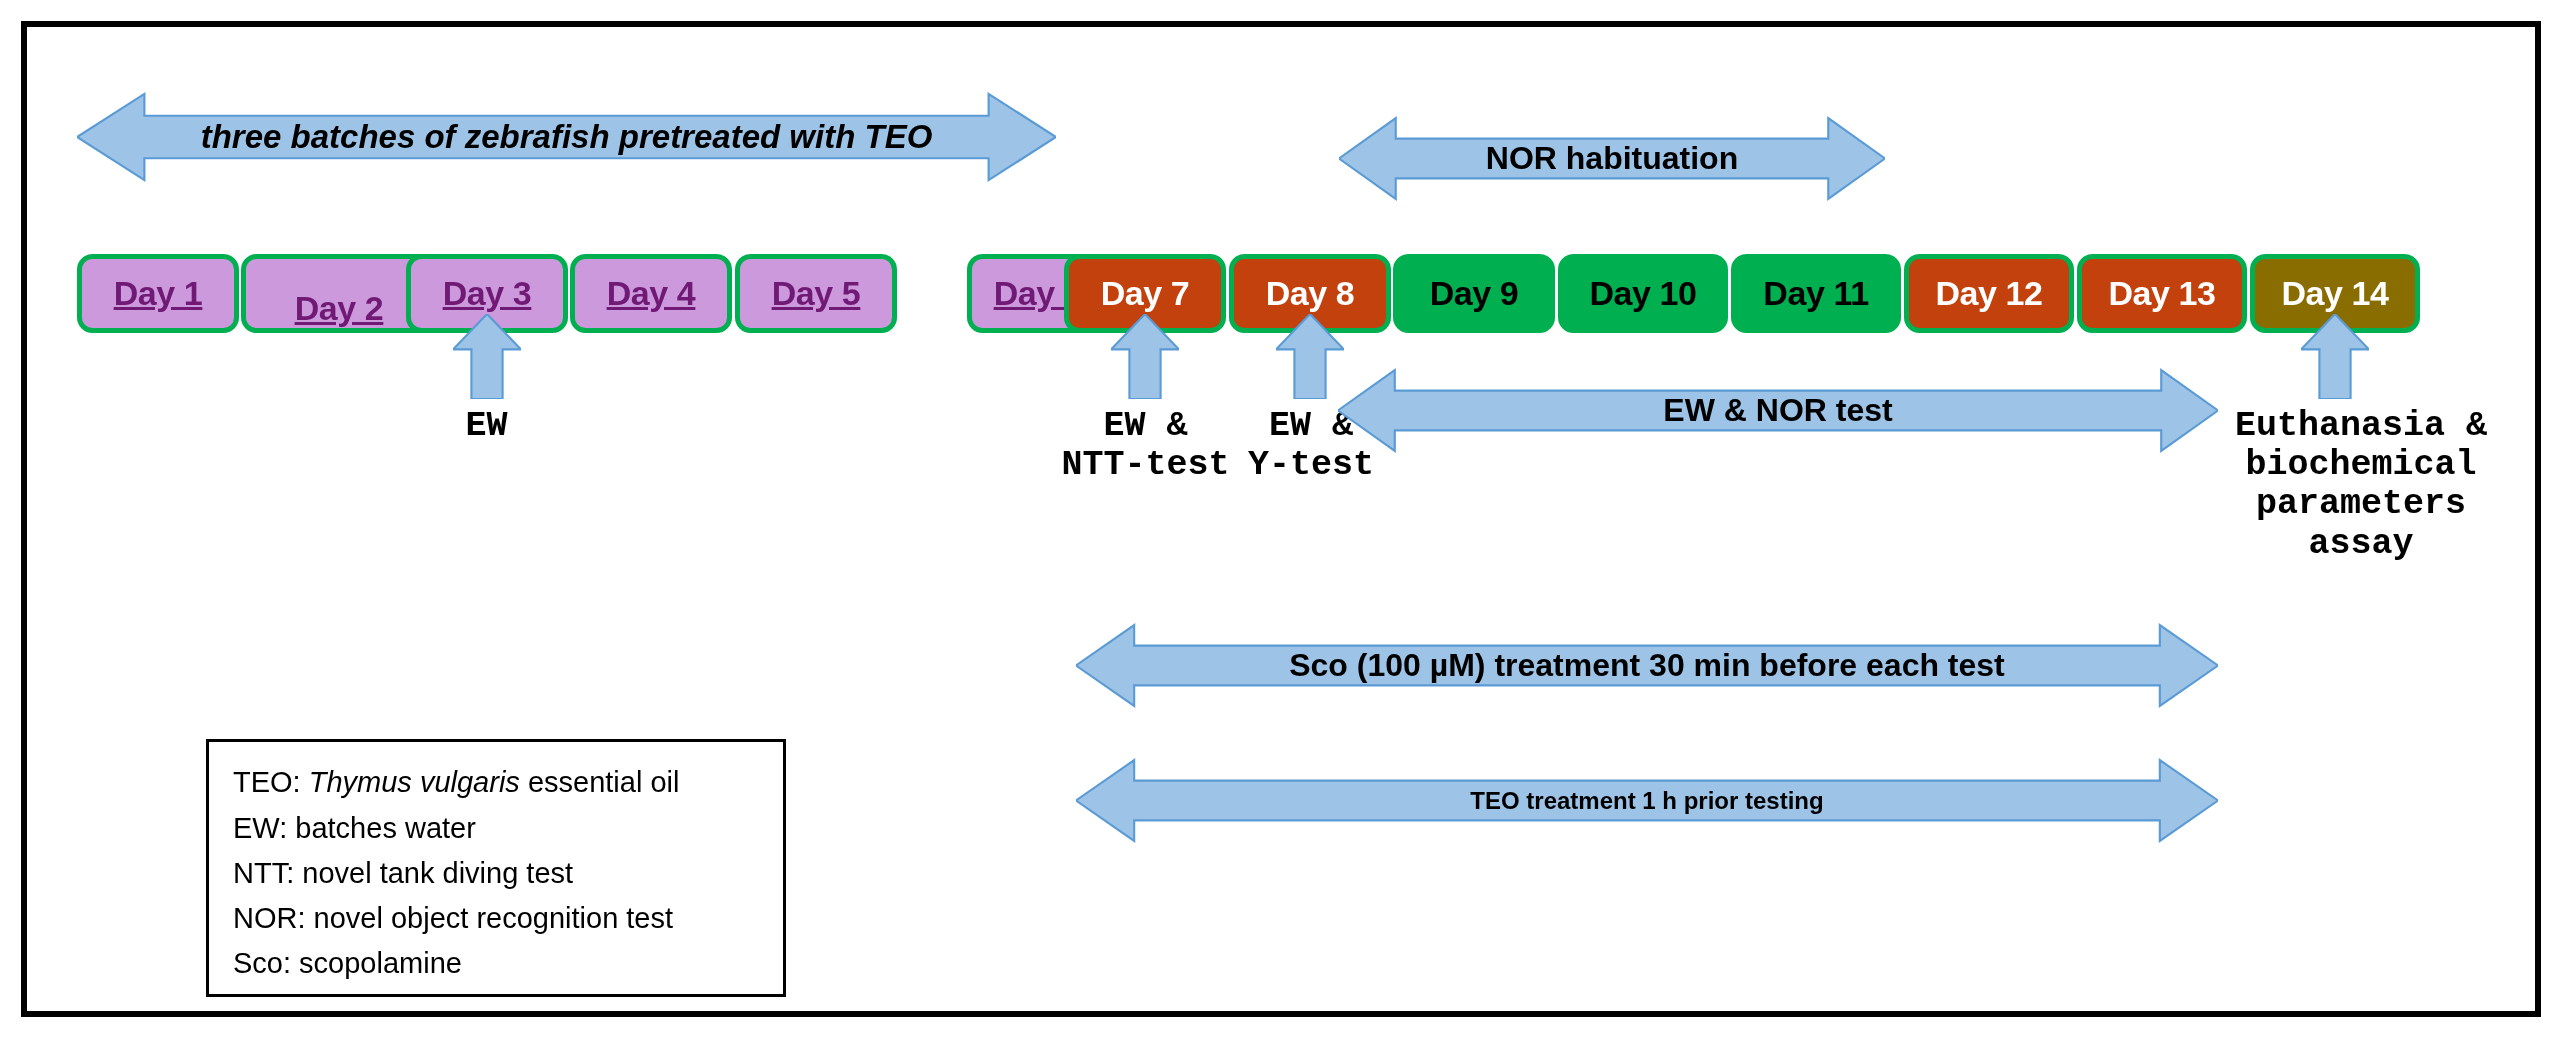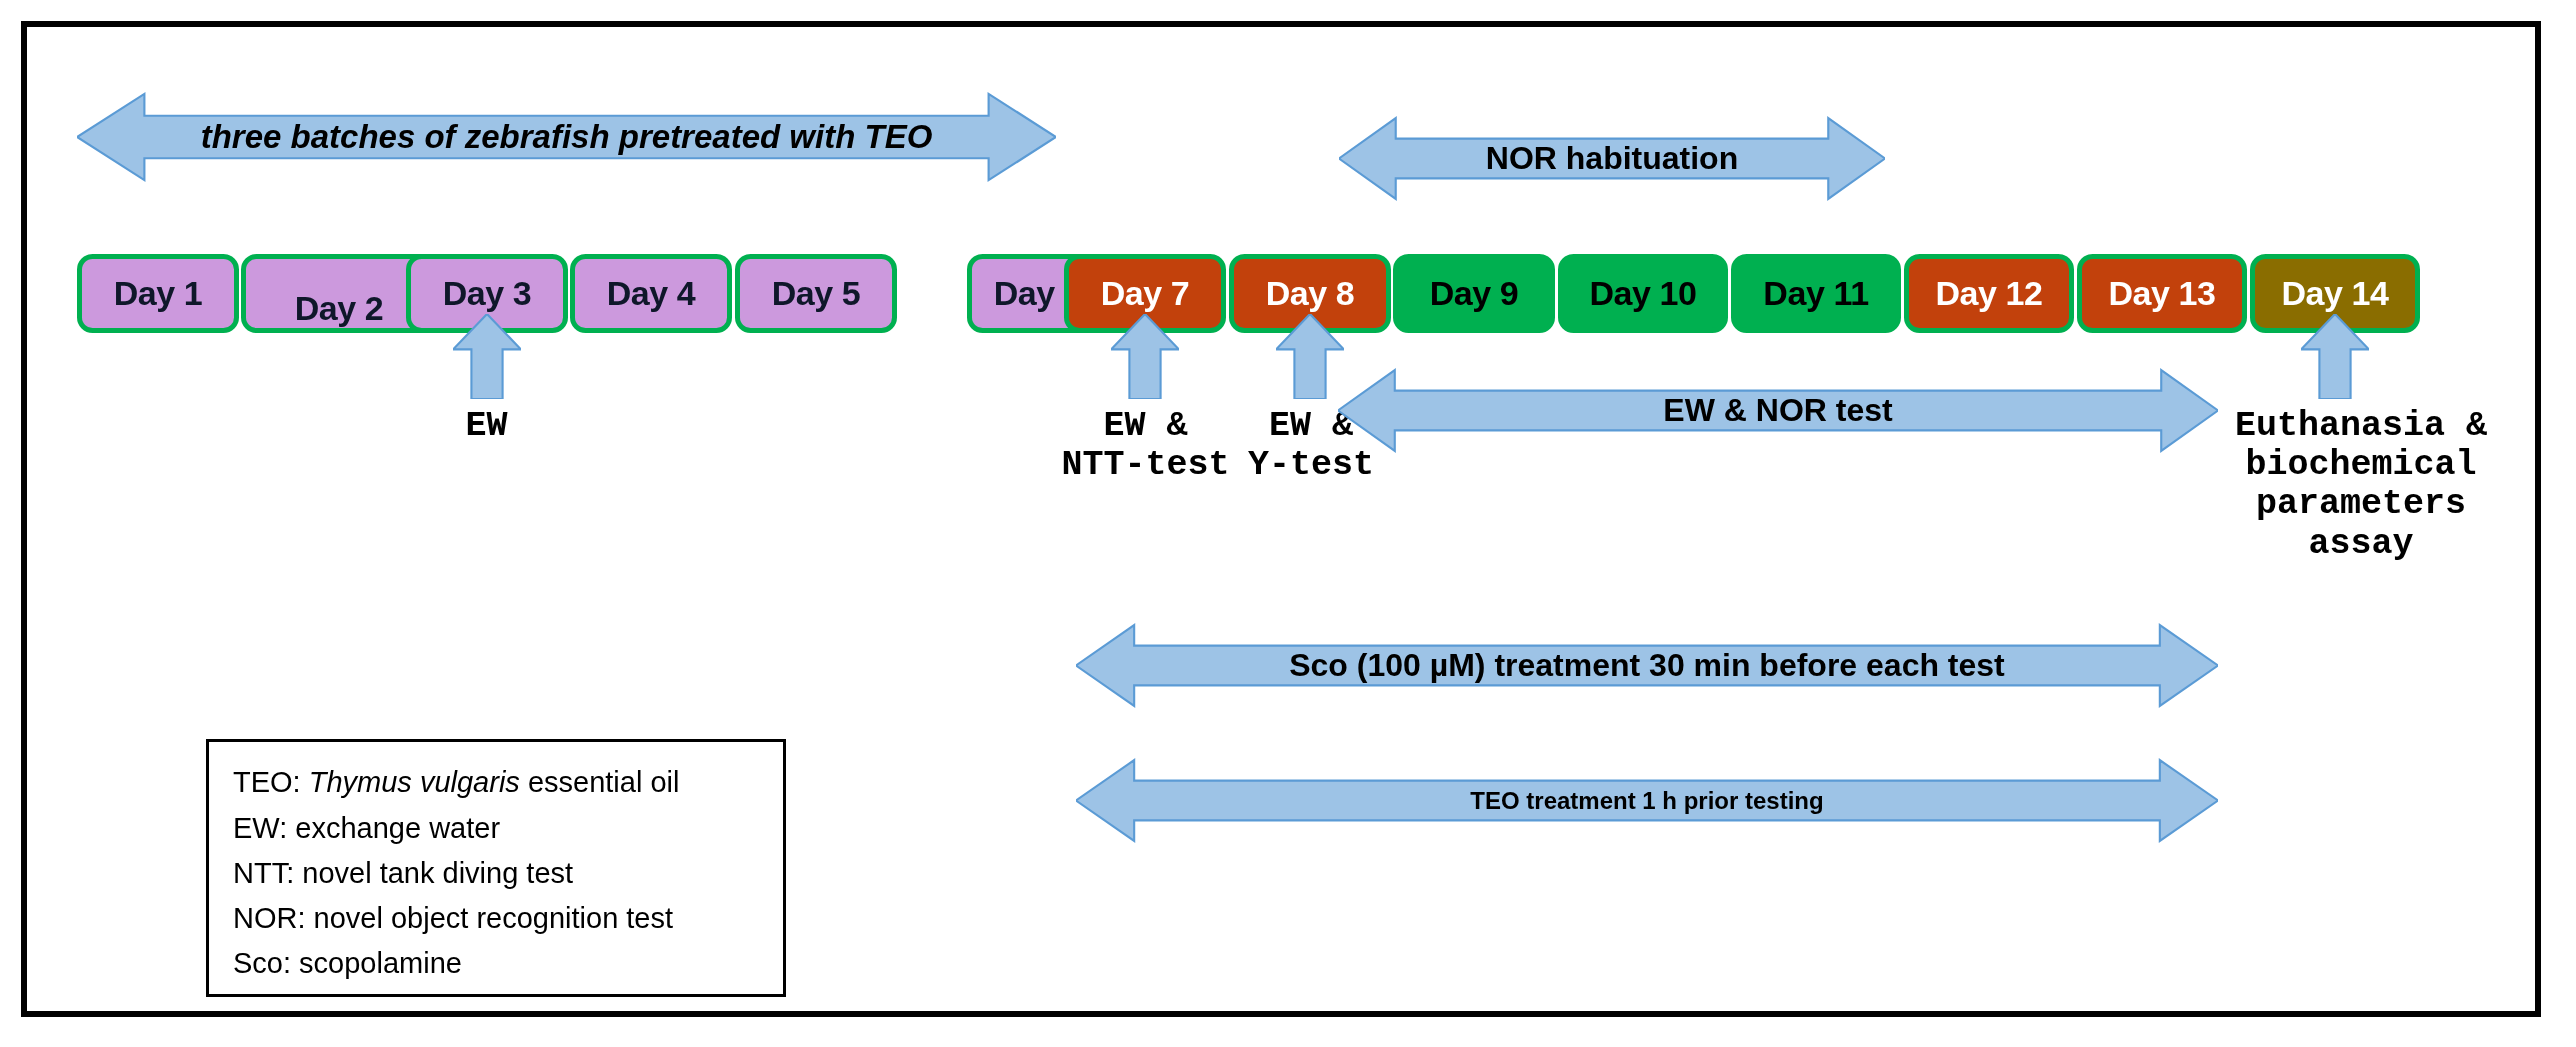--- a/index.html
+++ b/index.html
@@ -41,21 +41,21 @@
     border-radius: 15.6px;
     box-sizing: border-box;
     display: flex;
     align-items: center;
     justify-content: center;
     font-weight: bold;
     font-size: 34px;
     letter-spacing: -0.4px;
     white-space: nowrap;
   }
-  .day-purple { background: #CC99DD; color: #0f172a; }
+  .day-purple { background: #CC99DD; color: #701a75; text-decoration: underline; }
   .day-red    { background: #c2410c; color: #FFFFFF; }
   .day-green  { background: #00B050; color: #000000; border-color:#00B050; }
   .day-olive  { background: #8A6D00; color: #FFFFFF; }
 
   
   .harrow {
     position: absolute;
     display: flex;
     align-items: center;
     justify-content: center;
@@ -222,21 +222,21 @@
 
     <div class="harrow" style="left:1049px; top:731px; width:1142px; height:85px;">
       <svg viewBox="0 0 1610 120" preserveAspectRatio="none">
         <polygon points="0,60 82,3 82,32 1528,32 1528,3 1610,60 1528,117 1528,88 82,88 82,117" fill="#9DC3E6" stroke="#5B9BD5" stroke-width="3"></polygon>
       </svg>
       <span class="htext" style="font-size:24px;">TEO treatment 1 h prior testing</span>
     </div>
 
     <div id="legend">
       <div class="legend-line"><span>TEO: </span><i>Thymus vulgaris</i><span> essential oil</span></div>
-      <div class="legend-line">EW: exchange water</div>
+      <div class="legend-line">EW: batches water</div>
       <div class="legend-line">NTT: novel tank diving test</div>
       <div class="legend-line">NOR: novel object recognition test</div>
       <div class="legend-line">Sco: scopolamine</div>
     </div>
 
   </div>
 </div>
 
 
 </body></html>

